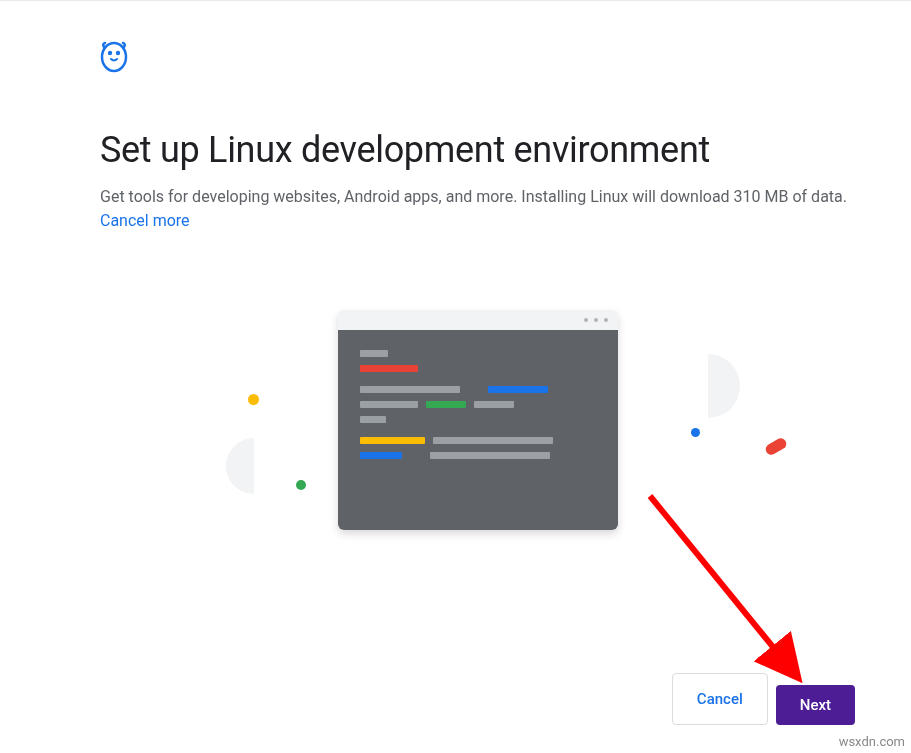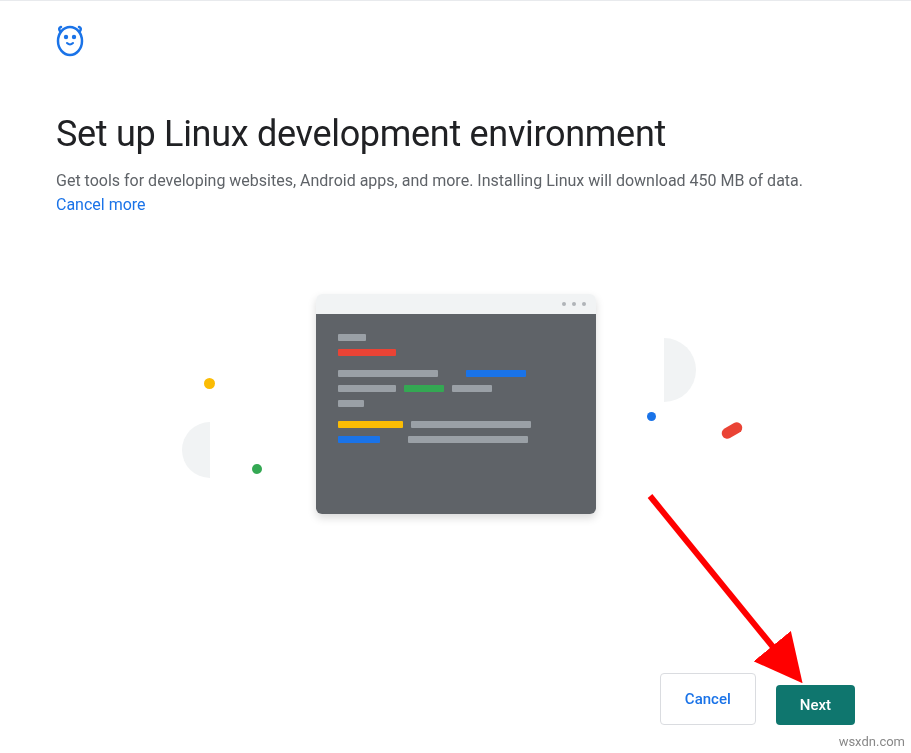--- a/index.html
+++ b/index.html
@@ -10,21 +10,22 @@
     body {
       font-family: 'Google Sans', Roboto, Arial, sans-serif;
       background: #fff;
       width: 911px;
       height: 753px;
       position: relative;
       overflow: hidden;
       border-top: 1px solid #e8eaed;
     }
     .container {
-      padding: 24px 56px 0 56px;
+      padding: 40px 56px 0 56px;
+      margin-left: 44px;
     }
     .logo {
       margin-bottom: 52px;
     }
     .title {
       font-size: 36px;
       font-weight: 400;
       color: #202124;
       letter-spacing: -0.3px;
       margin-bottom: 14px;
@@ -140,33 +141,33 @@
       background: #f1f3f4;
       border-radius: 0 32px 32px 0;
       left: 608px;
       top: 44px;
     }
     .footer {
       position: absolute;
       bottom: 28px;
       right: 56px;
       display: flex;
-      gap: 20px;
+      gap: 8px;
     }
     .btn {
       font-family: inherit;
       font-size: 15px;
       font-weight: 500;
       padding: 11px 24px;
       border-radius: 4px;
       cursor: pointer;
       border: none;
     }
     .btn-primary {
-      background: #0f766e;
+      background: #4c1d95;
       color: #fff;
       margin-top: 12px;
     }
     .btn-secondary {
       background: #fff;
       color: #1a73e8;
       border: 1px solid #dadce0;
     }
     .annotation-arrow {
       position: absolute;
@@ -191,21 +192,21 @@
       <ellipse cx="14" cy="16" rx="12" ry="14" fill="none" stroke="#1a73e8" stroke-width="2.5"></ellipse>
       <circle cx="10" cy="12" r="2.2" fill="#1a73e8"></circle>
       <circle cx="18" cy="12" r="2.2" fill="#1a73e8"></circle>
       <path d="M 11 18 Q 14 21 17 18" fill="none" stroke="#1a73e8" stroke-width="2" stroke-linecap="round"></path>
       <path d="M 4 6 Q 2 3 5 2" fill="none" stroke="#1a73e8" stroke-width="2.5" stroke-linecap="round"></path>
       <path d="M 24 6 Q 26 3 23 2" fill="none" stroke="#1a73e8" stroke-width="2.5" stroke-linecap="round"></path>
     </svg>
   </div>
 
   <h1 class="title">Set up Linux development environment</h1>
-  <p class="subtitle">Get tools for developing websites, Android apps, and more. Installing Linux will download 450 MB of data.</p>
+  <p class="subtitle">Get tools for developing websites, Android apps, and more. Installing Linux will download 310 MB of data.</p>
   <a class="learn-more">Cancel more</a>
 
   <div class="illustration-area">
     <div class="half-right"></div>
     <div class="half-left"></div>
     <div class="dot-yellow"></div>
     <div class="dot-green"></div>
     <div class="dot-blue"></div>
     <div class="pill-red"></div>
 

